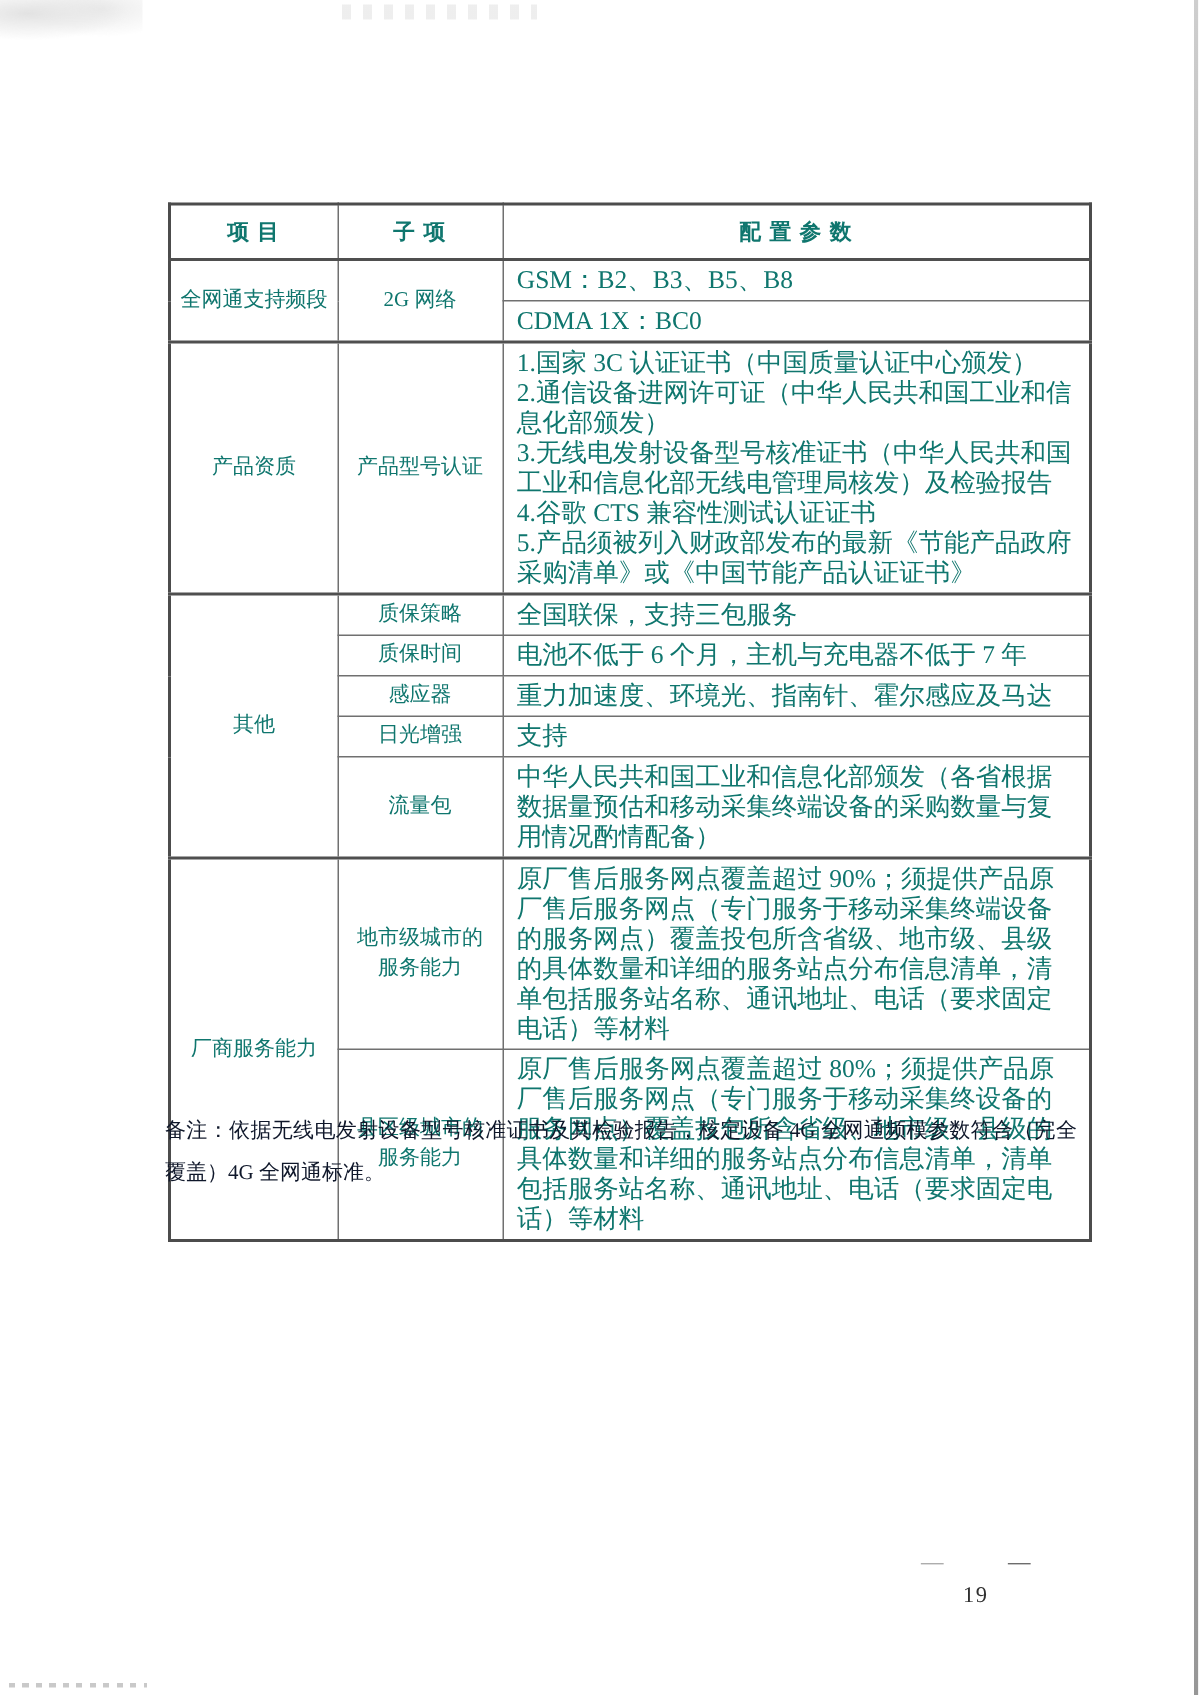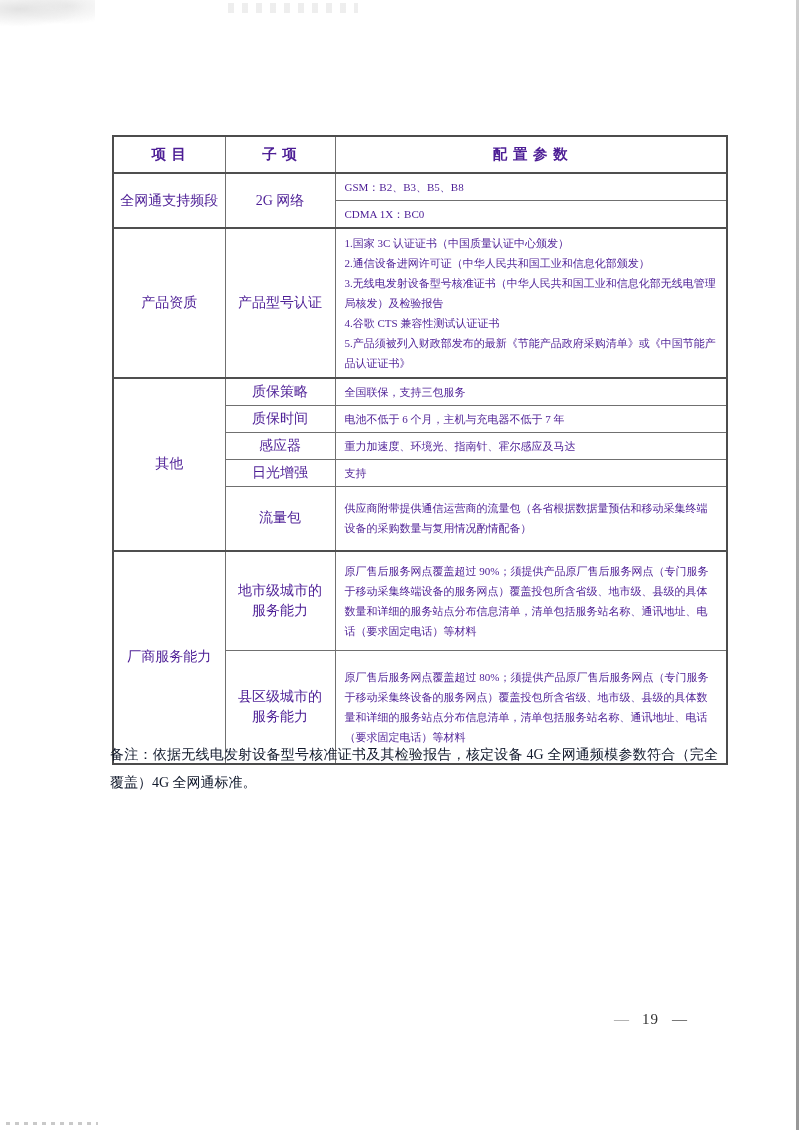--- a/index.html
+++ b/index.html
@@ -35,54 +35,54 @@
     opacity:.55;
   }
   
   table.spec{
     position:absolute;left:112px;top:135px;width:614px;
     border-collapse:collapse;table-layout:fixed;
     border:2px solid #4c4c4c;
   }
   table.spec th,table.spec td{
     border:1px solid #707070;
-    color:#4c1d95;
+    color:#0f766e;
     overflow:hidden;
   }
   tr.sec > th, tr.sec > td{border-top:2px solid #4f4f4f;}
   th.h{
     font-size:14.5px;font-weight:600;letter-spacing:1px;
     text-align:center;vertical-align:middle;height:33px;color:#2c2c2c;
   }
   td.c-item,td.c-sub{
     text-align:center;vertical-align:middle;
     font-size:14px;line-height:20px;
     white-space:pre-line;
     padding:2px 3px;color:#2f2f2f;
   }
   td.c-param{
-    font-size:11px;line-height:20px;
+    font-size:17px;line-height:20px;
     text-align:left;vertical-align:middle;
     padding:3px 9px;color:#303030;
   }
   td.c-param .ln{margin:0;}
   
   .note{
     position:absolute;left:110px;top:741px;width:608px;
     font-size:14px;line-height:28px;text-align:justify;color:#0f172a;
   }
   
   .pageno{
     position:absolute;left:614px;top:1011px;
     display:flex;align-items:center;gap:13px;
     font-size:15px;color:#303030;
   }
   .pageno .dash-l{color:#9a9a9a;}
   .pageno .dash-r{color:#4a4a4a;}
-  .pageno .num{letter-spacing:1px;}
+  .pageno .num{letter-spacing:1px;margin-top:45px;}
 </style>
 </head>
 <body>
 
 <div class="page">
 
   <div class="smudge-tl"></div>
   <div class="smudge-tm"></div>
   <div class="edge-right"></div>
   <div class="dots-bl"></div>
@@ -135,21 +135,21 @@
       <tr style="height:24px;">
         <td class="c-sub">感应器</td>
         <td class="c-param">重力加速度、环境光、指南针、霍尔感应及马达</td>
       </tr>
       <tr style="height:24px;">
         <td class="c-sub">日光增强</td>
         <td class="c-param">支持</td>
       </tr>
       <tr style="height:64px;">
         <td class="c-sub">流量包</td>
-        <td class="c-param">供应商附带提供通信运营商的流量包（各省根据数据量预估和移动采集终端设备的采购数量与复用情况酌情配备）</td>
+        <td class="c-param">中华人民共和国工业和信息化部颁发（各省根据数据量预估和移动采集终端设备的采购数量与复用情况酌情配备）</td>
       </tr>
 
       <tr class="sec" style="height:100px;">
         <td class="c-item" rowspan="2">厂商服务能力</td>
         <td class="c-sub">地市级城市的
 服务能力</td>
         <td class="c-param">原厂售后服务网点覆盖超过 90%；须提供产品原厂售后服务网点（专门服务于移动采集终端设备的服务网点）覆盖投包所含省级、地市级、县级的具体数量和详细的服务站点分布信息清单，清单包括服务站名称、通讯地址、电话（要求固定电话）等材料</td>
       </tr>
       <tr style="height:113px;">
         <td class="c-sub">县区级城市的

